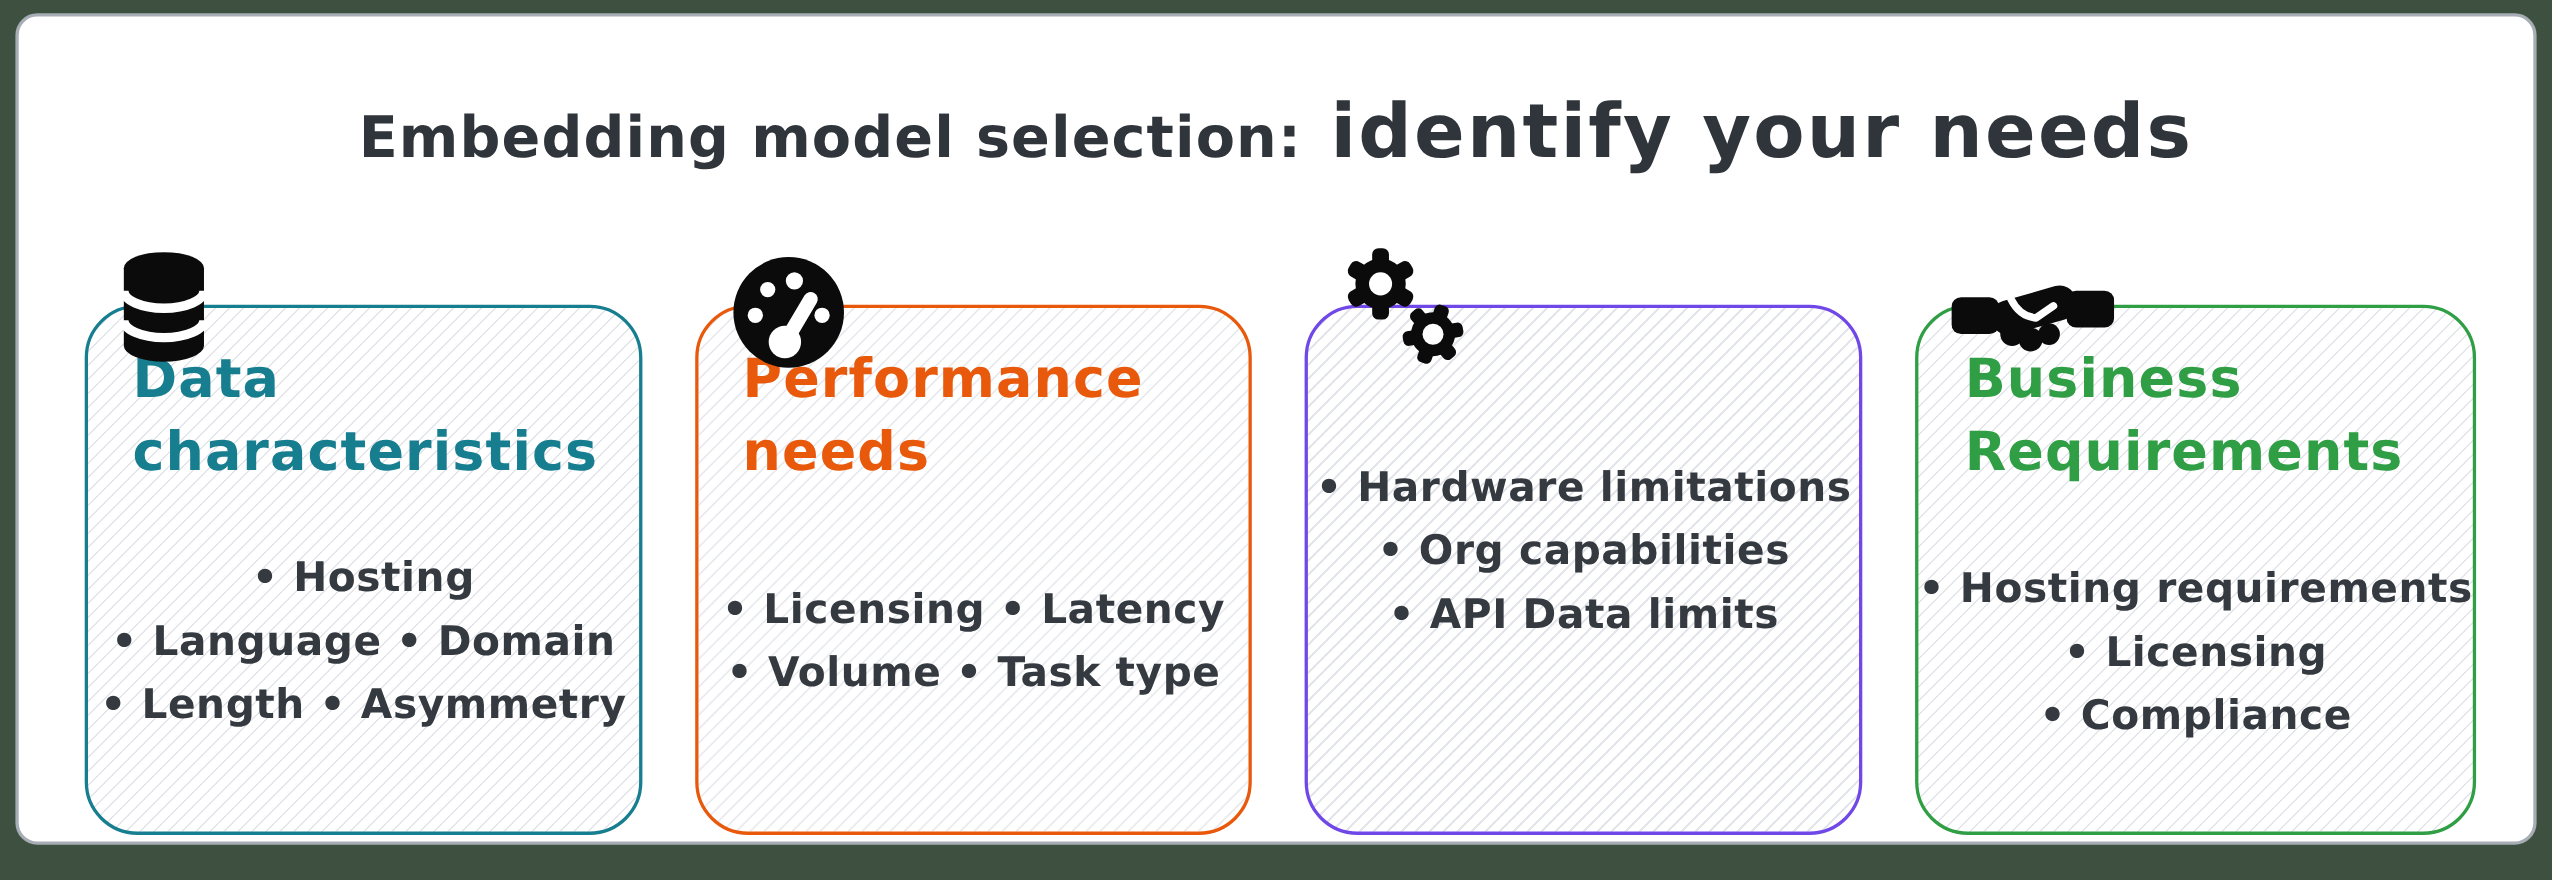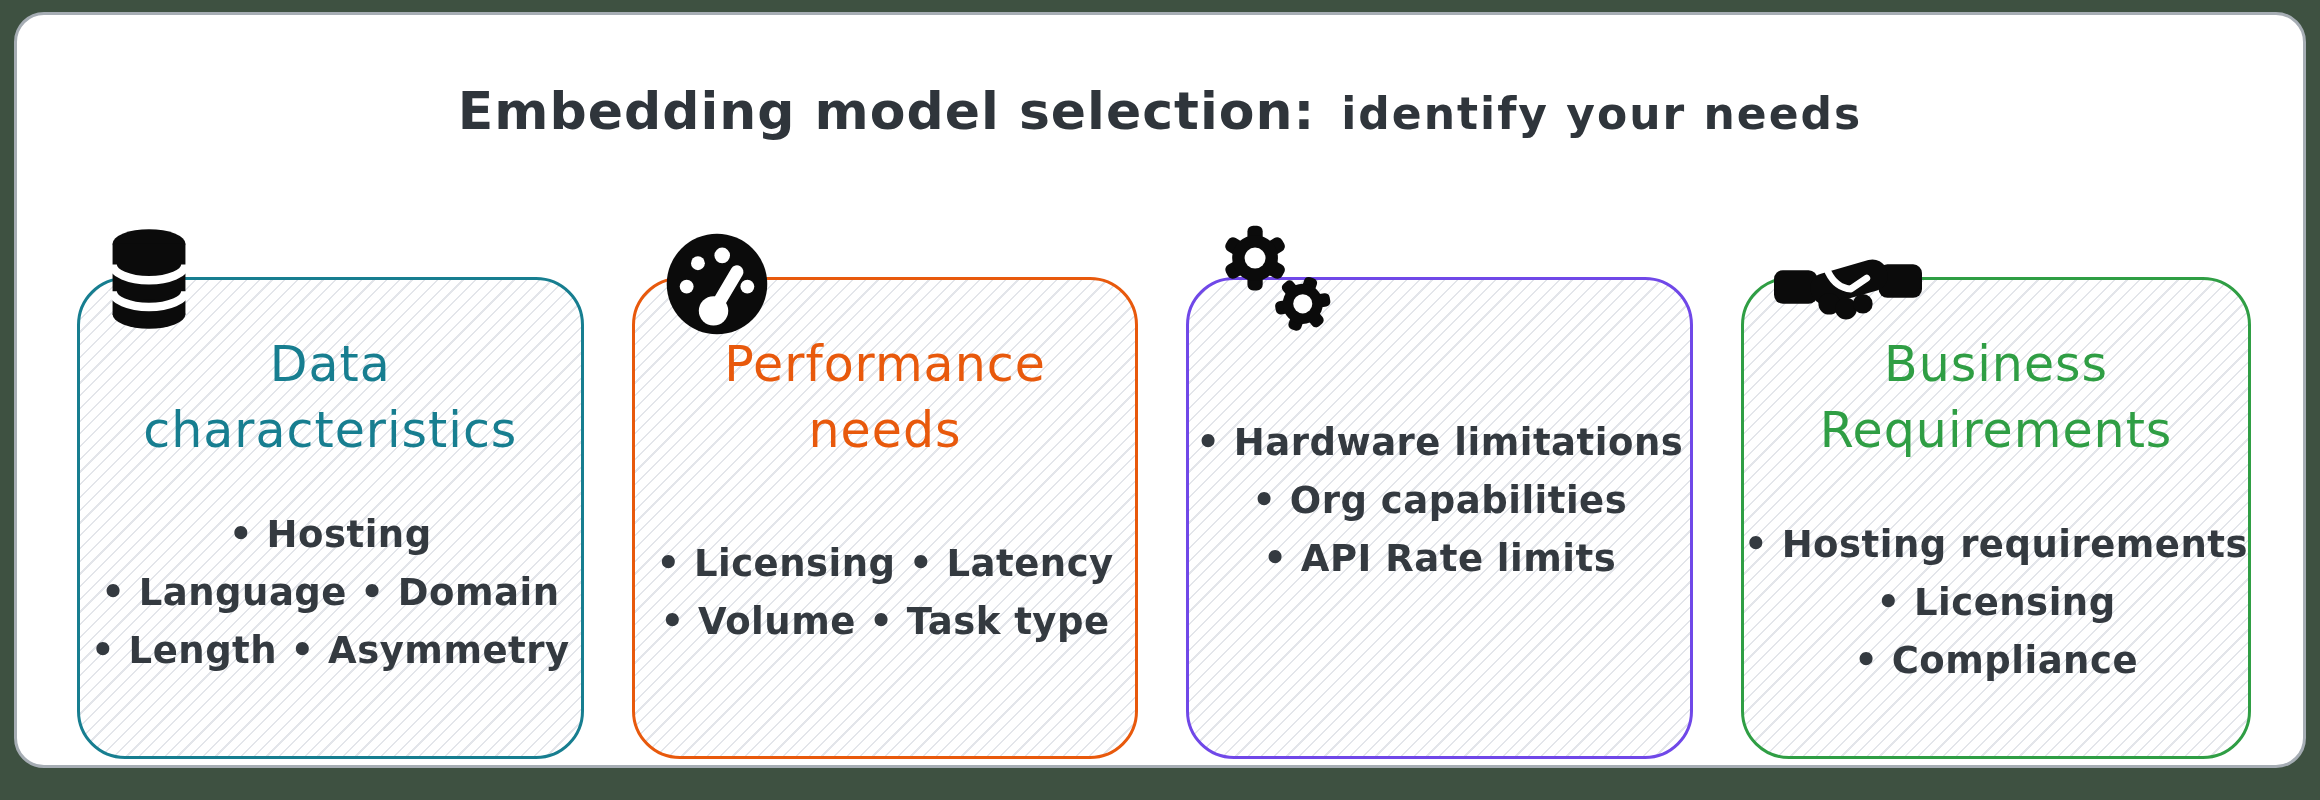--- a/index.html
+++ b/index.html
@@ -4,51 +4,51 @@
 <style>
   * { margin:0; padding:0; box-sizing:border-box; }
   html,body { width:2320px; height:800px; }
   body {
     background:#3e5141;
     font-family:"DejaVu Sans","Liberation Sans",sans-serif;
     position:relative; overflow:hidden;
   }
   .canvas-card {
     position:absolute; left:14px; top:12px; width:2292px; height:756px;
-    background:#ffffff; border:3px solid #a6adb4; border-radius:30px;
+    background:#ffffff; border:3px solid #a6adb4; border-radius:20px;
   }
   .diagram-title {
     position:absolute; top:66px; left:0; width:100%;
     display:flex; justify-content:center; align-items:baseline; gap:26px;
     color:#2f353b;
   }
   .title-prefix { font-size:52px; font-weight:bold; letter-spacing:1px; }
-  .title-emphasis { font-size:44px; font-weight:bold; letter-spacing:2px; }
+  .title-emphasis { font-size:68px; font-weight:bold; letter-spacing:2px; }
   .boxes-row {
     position:absolute; top:262px; left:60px; right:52px; height:482px;
     display:flex; gap:48px;
   }
   .need-box {
     position:relative; flex:1; height:100%;
     border:3.5px solid #888; border-radius:48px;
     background:
       repeating-linear-gradient(135deg,
         rgba(155,163,180,0.28) 0px, rgba(155,163,180,0.28) 1.6px,
         rgba(255,255,255,0) 1.6px, rgba(255,255,255,0) 9px),
       #ffffff;
     display:flex; flex-direction:column; align-items:center;
   }
   .box-icon { position:absolute; z-index:3; }
   .icon-database  { left:28px; top:-52px; }
   .icon-speedometer { left:30px; top:-48px; }
   .icon-gears     { left:26px; top:-62px; }
   .icon-handshake { left:30px; top:-40px; }
   .card-title {
-    margin-top:52px; text-align:center;
-    font-size:49px; font-weight:normal; line-height:1.35; letter-spacing:1px;
+    margin-top:32px; text-align:left;
+    font-size:49px; font-weight:bold; line-height:1.35; letter-spacing:1px;
     max-width:420px;
   }
   .card-lines {
     flex:1; display:flex; flex-direction:column; justify-content:center;
     padding-bottom:34px; gap:12px;
   }
   .bullet-line {
     text-align:center; color:#343a40;
     font-size:37px; font-weight:bold; line-height:1.25; letter-spacing:0.5px;
     white-space:nowrap;
@@ -150,21 +150,21 @@
               <circle cx="92" cy="90" r="21"></circle>
             </g>
           </g>
           <circle cx="42" cy="42" r="11" fill="#ffffff"></circle>
           <circle cx="92" cy="90" r="10" fill="#ffffff"></circle>
         </svg>
       </span>
       <div class="card-lines">
           <div class="bullet-line">• Hardware limitations</div>
           <div class="bullet-line">• Org capabilities</div>
-          <div class="bullet-line">• API Rate limits</div>
+          <div class="bullet-line">• API Data limits</div>
         </div>
     </div>
 
     <div class="need-box" style="border-color: rgb(47, 158, 68); gap: 20px;">
       <span class="box-icon icon-handshake">
         <svg width="148" height="90" viewBox="0 0 150 90">
           <g fill="#0b0b0b">
             <rect x="0" y="30" width="44" height="34" rx="9"></rect>
             <rect x="106" y="24" width="44" height="34" rx="9"></rect>
             <g transform="rotate(-16 76 42)">

